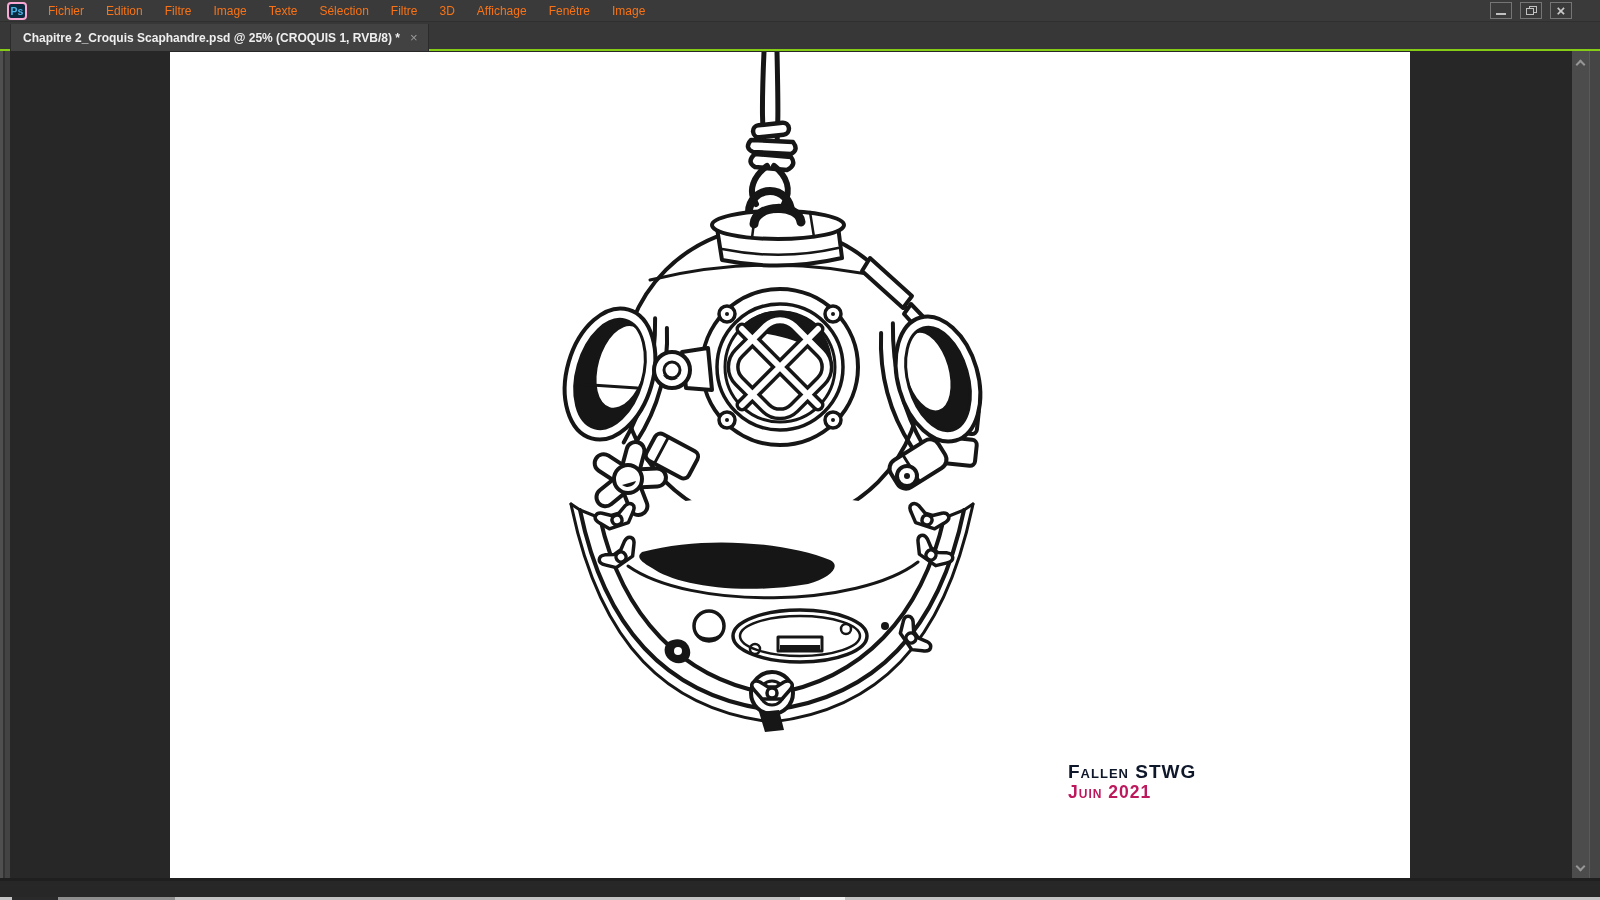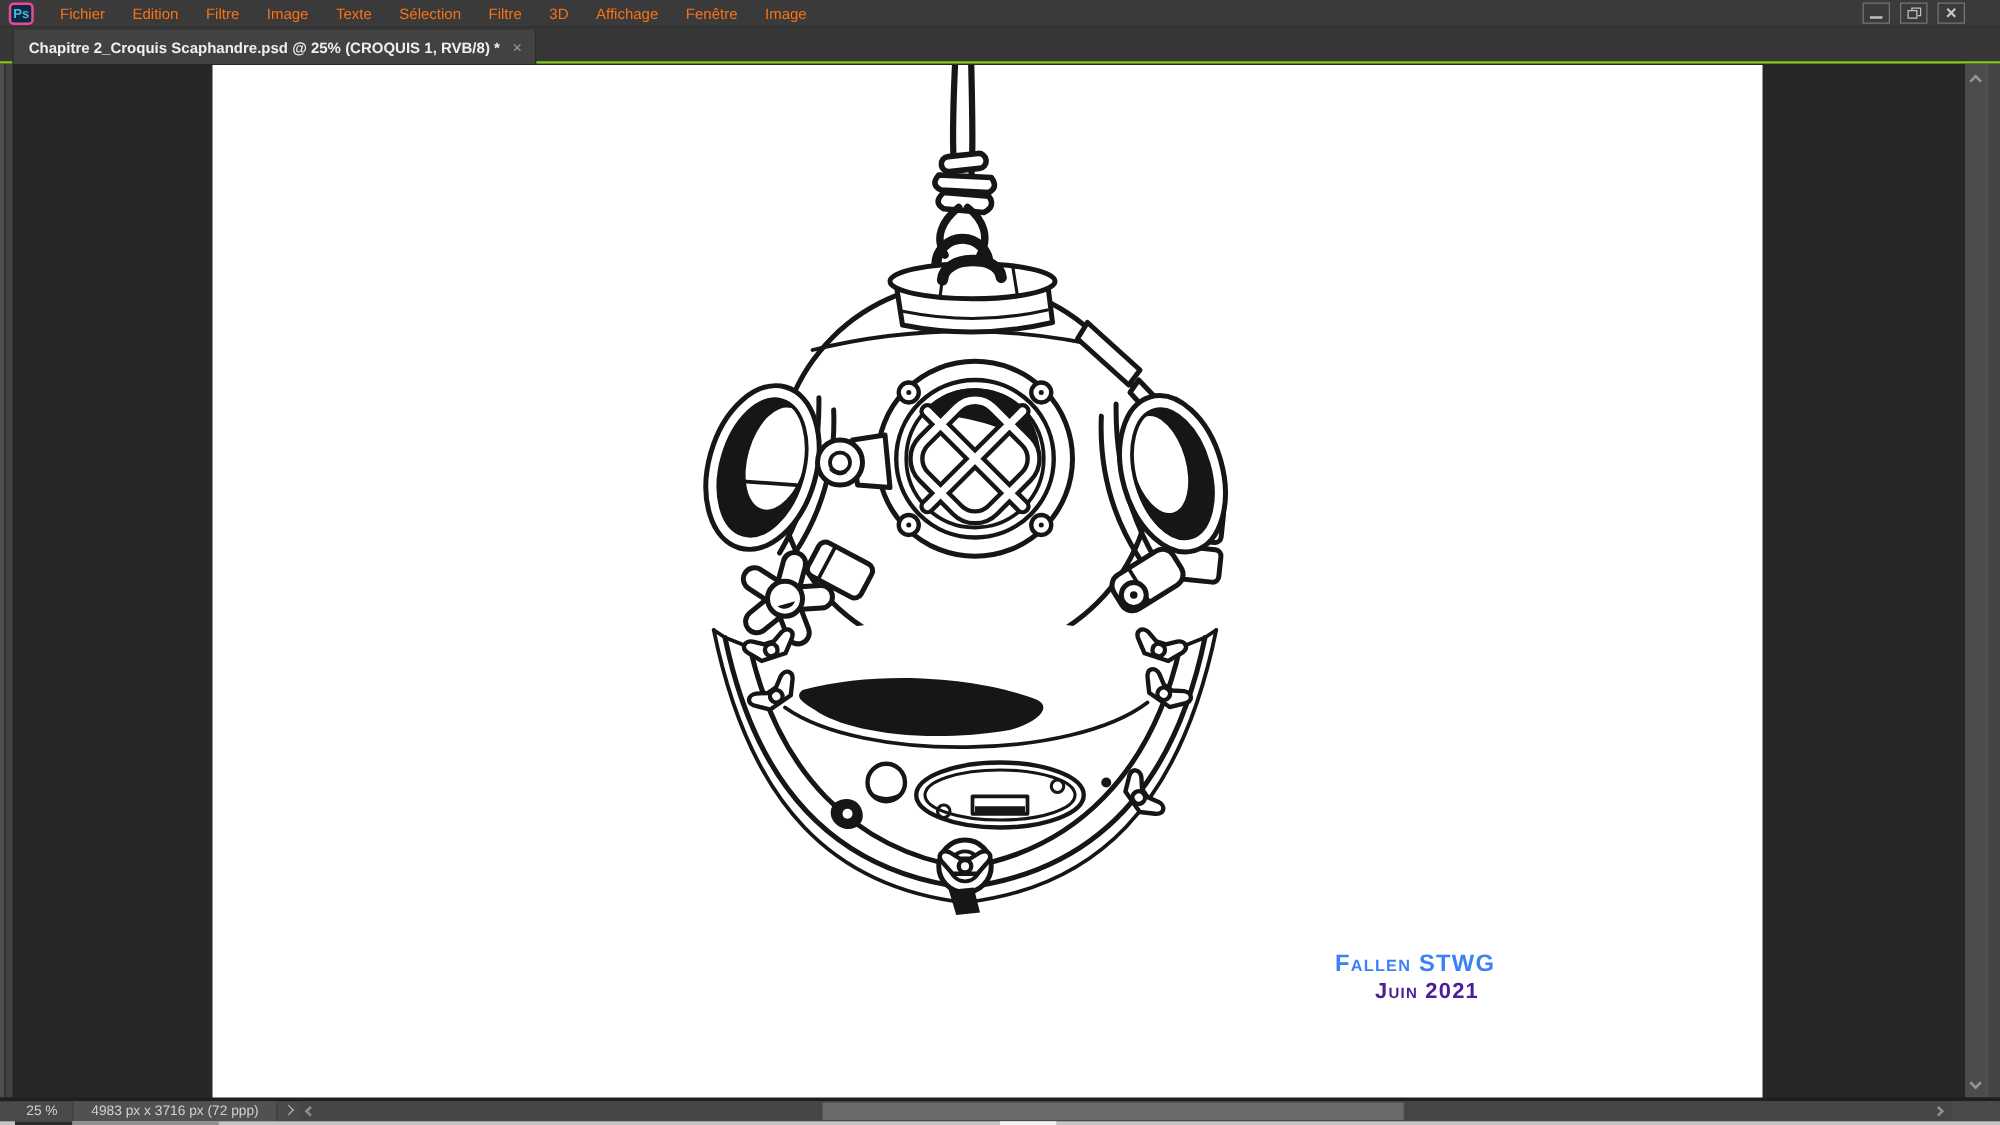--- a/index.html
+++ b/index.html
@@ -2,21 +2,21 @@
 <html><head>
 <meta charset="utf-8">
 <style>
   html,body{margin:0;padding:0;background:#1a1a1a;}
   *{box-sizing:border-box;font-family:"Liberation Sans",sans-serif;}
   .screen{position:relative;width:1600px;height:900px;overflow:hidden;background:#272727;}
 
   
   .menubar{position:absolute;left:0;top:0;width:1600px;height:22px;background:#3a3a3a;
     display:flex;align-items:center;border-bottom:1px solid #2f2f2f;}
-  .ps-logo{width:20px;height:18px;margin-left:7px;margin-right:10px;border:2px solid #ec4899;
+  .ps-logo{width:20px;height:18px;margin-left:7px;margin-right:10px;border:2px solid #f9a8d4;
     border-radius:4px;background:#0a2a3f;color:#4db5e8;font-size:10.5px;font-weight:bold;
     display:flex;align-items:center;justify-content:center;}
   .menu-item{color:#f97316;font-size:12px;padding:0 11px;line-height:22px;cursor:default;}
   .win-controls{margin-left:auto;display:flex;gap:8px;padding-right:28px;}
   .win-btn{width:22px;height:17px;border:1px solid #757575;display:flex;align-items:center;
     justify-content:center;background:transparent;}
   .glyph-min{width:10px;height:2px;background:#c0c0c0;margin-top:6px;}
   .glyph-restore{position:relative;width:11px;height:9px;}
   .glyph-restore .r1{position:absolute;right:0;top:0;width:8px;height:7px;border:1px solid #c0c0c0;}
   .glyph-restore .r2{position:absolute;left:0;bottom:0;width:8px;height:7px;border:1px solid #c0c0c0;background:#3a3a3a;}
@@ -282,43 +282,32 @@
 
           <circle cx="539" cy="574" r="15" fill="#fff" stroke-width="3.5"></circle>
           <path d="M526,581 A15,15 0 0 0 552,581 Q539,590 526,581 Z" fill="#161616" stroke="none"></path>
           <path d="M498,590 C508,584 518,588 520,598 C522,608 512,614 503,610 C494,606 492,596 498,590 Z" fill="#161616" stroke="none"></path>
           <circle cx="508" cy="599" r="4" fill="#fff" stroke="none"></circle>
           <circle cx="715" cy="574" r="4" fill="#161616" stroke="none"></circle>
         </g>
       </svg>
 
       <div class="signature">
-        <div class="sig1" style="color: #3b82f6;">Fallen STWG</div>
-        <div class="sig2" style="color: #4c1d95; margin-left: 32px;">Juin 2021</div>
+        <div class="sig1" style="color: #0f172a;">Fallen STWG</div>
+        <div class="sig2" style="color: #be185d;">Juin 2021</div>
       </div>
     </div>
 
     <div class="vscroll">
       <div class="chev chev-up"></div>
       <div class="chev chev-down"></div>
     </div>
   </div>
 
   <div class="status-sep"></div>
-  <div class="statusbar">
-    <div class="zoom-field">25 %</div>
-    <div class="docinfo-field">4983 px x 3716 px (72 ppp)</div>
-    <div class="status-arrow"></div>
-    <div class="hscroll">
-      <div class="harrow harrow-left"></div>
-      <div class="hthumb"></div>
-      <div class="harrow harrow-right"></div>
-    </div>
-    <div class="corner-box"></div>
-  </div>
 
   <div class="bottom-sliver">
     <div class="sliver-dark"></div>
       <div class="sliver-mid"></div>
       <div class="sliver-light"></div>
   </div>
 
 </div>
 
 </body></html>

